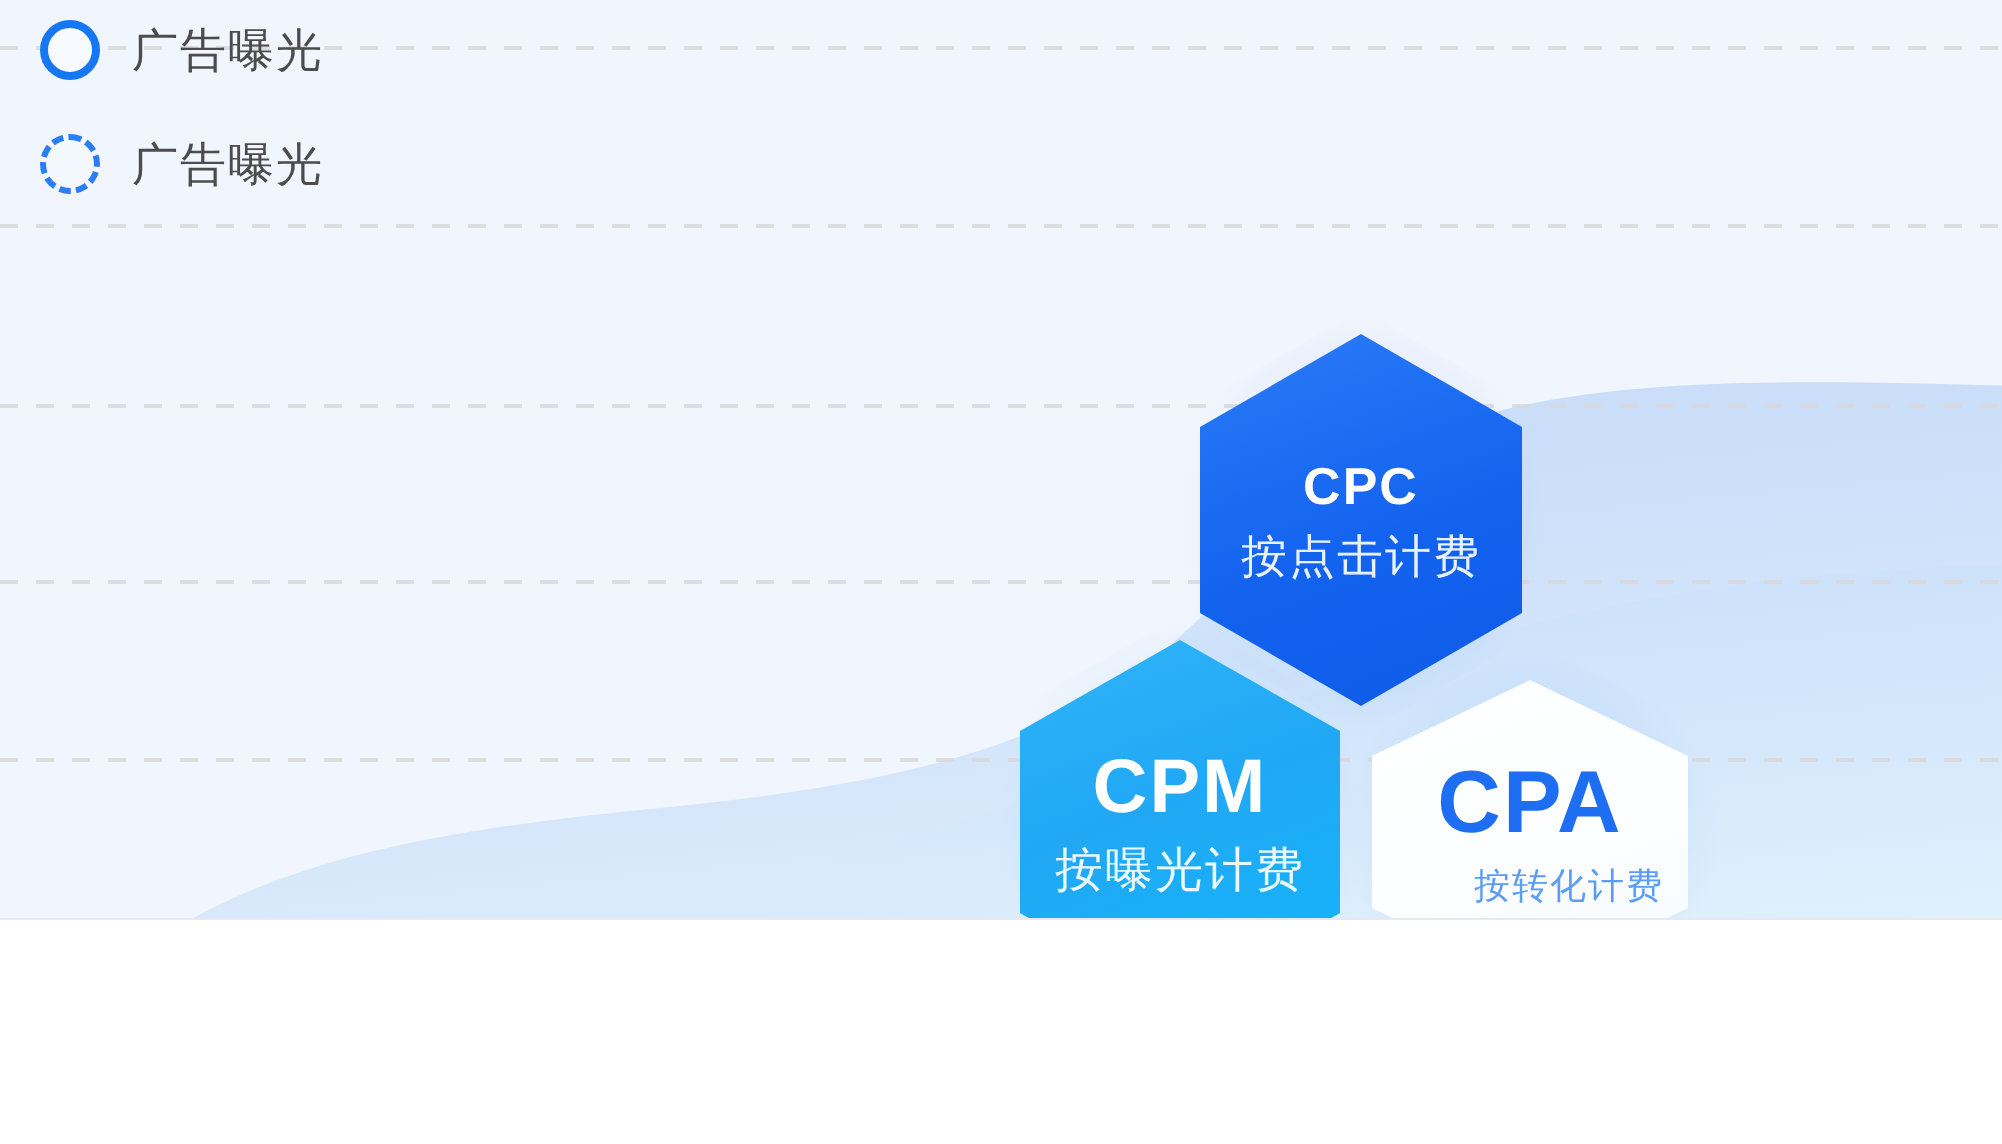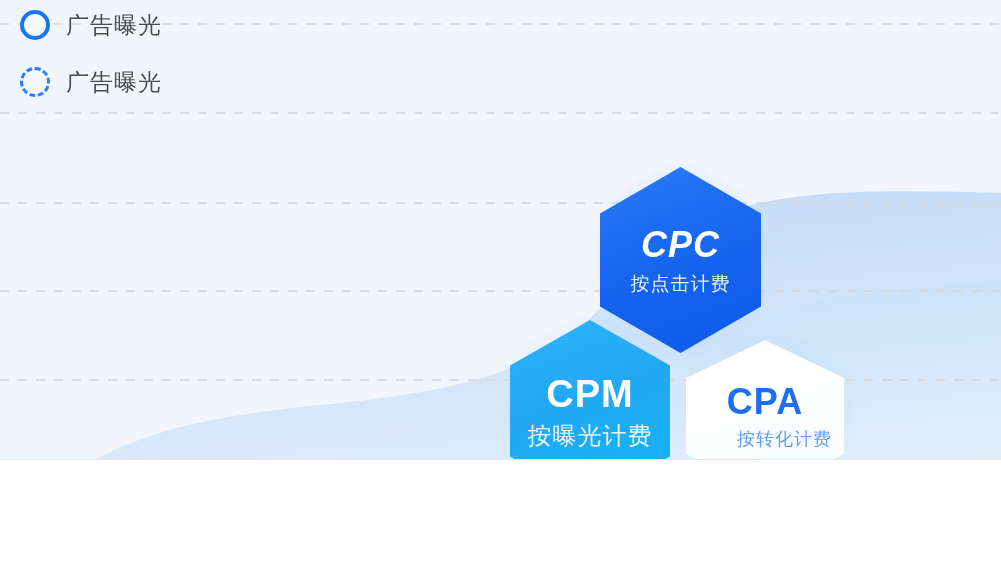--- a/index.html
+++ b/index.html
@@ -103,27 +103,26 @@
   
   #hex-cpc {
     left: 600px;
     top: 167px;
     width: 161px;
     height: 186px;
     background: linear-gradient(160deg, #2b7bf7 0%, #1363ef 55%, #0f5ae8 100%);
     z-index: 4;
   }
   #hex-cpc .hex-title {
-    font-size: 36px;
+    font-size: 26px;
     color: #ffffff;
     margin-bottom: 11px;
-    font-style: italic;
   }
   #hex-cpc .hex-sub {
-    font-size: 19px;
+    font-size: 23px;
     color: #e8f1ff;
   }
 
   
   .hex-glow {
     position: absolute;
     -webkit-clip-path: polygon(50% 0%, 100% 25%, 100% 75%, 50% 100%, 0% 75%, 0% 25%);
     clip-path: polygon(50% 0%, 100% 25%, 100% 75%, 50% 100%, 0% 75%, 0% 25%);
   }
   #glow-cpc {
@@ -166,21 +165,21 @@
   
   #hex-cpa {
     left: 686px;
     top: 340px;
     width: 158px;
     height: 152px;
     background: linear-gradient(160deg, #ffffff 0%, #fdfeff 55%, #f4fbff 100%);
     z-index: 4;
   }
   #hex-cpa .hex-title {
-    font-size: 36px;
+    font-size: 44px;
     color: #1e6ef3;
     margin-bottom: 10px;
   }
   #hex-cpa .hex-sub {
     font-size: 18px;
     color: #5b9cf7;
     margin-left: 39px;
   }
   #glow-cpa {
     left: 668px;

